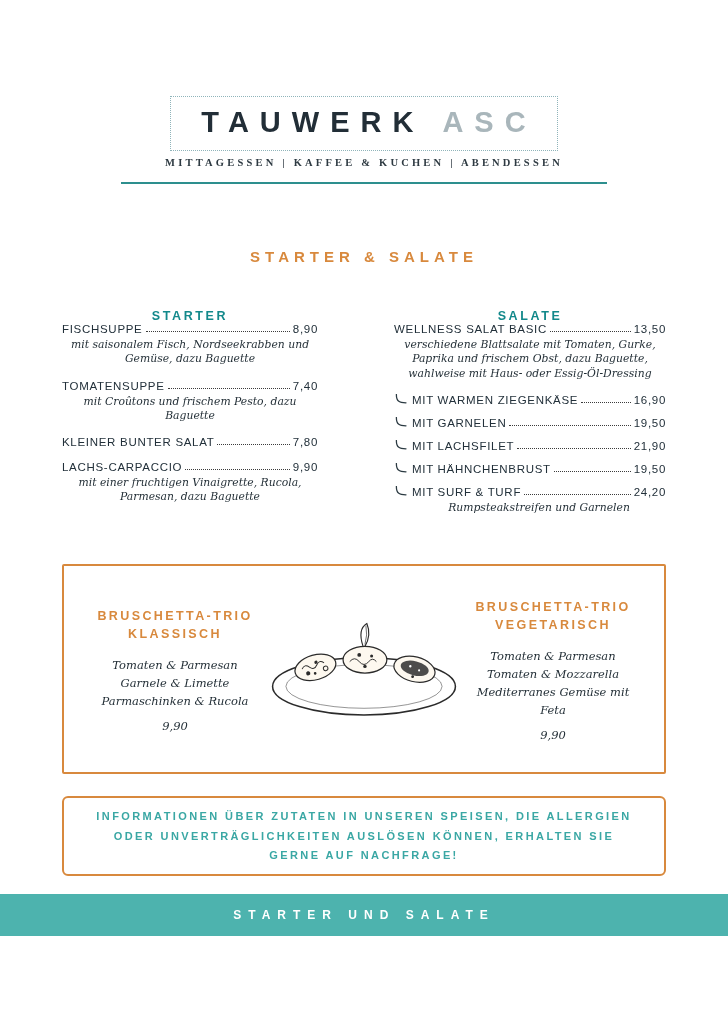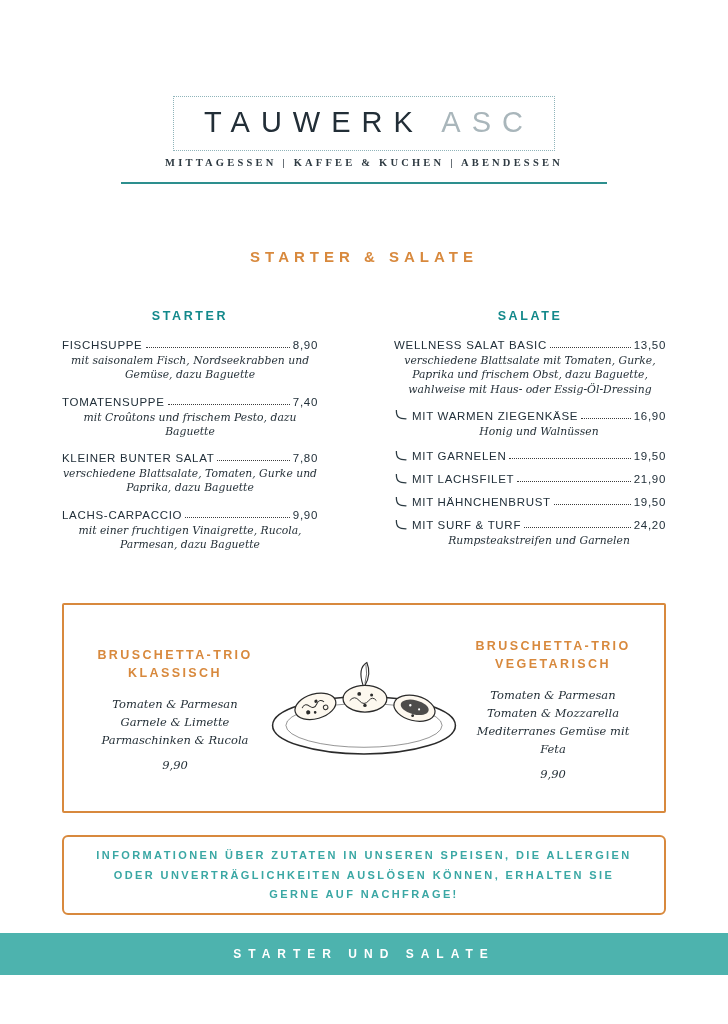--- a/index.html
+++ b/index.html
@@ -8,41 +8,41 @@
     width: 728px; height: 1024px; margin: 0 auto; position: relative;
     background: #ffffff; overflow: hidden;
     font-family: "Liberation Sans", sans-serif; color: #22303a;
   }
 
   
   .header { text-align: center; padding-top: 96px; }
   .logo-box {
     display: inline-block; border: 1px dotted #8fb4ba; padding: 9px 20px 11px 30px;
   }
-  .logo { font-size: 29px; letter-spacing: 11px; font-weight: 400; color: #222e37; white-space: nowrap; }
+  .logo { font-size: 29px; letter-spacing: 11px; font-weight: 700; color: #222e37; white-space: nowrap; }
   .logo .asc { color: #a9b6bb; }
   .tagline {
     margin-top: 6px; font-family: Liberation Serif, serif;
     font-size: 10.5px; letter-spacing: 3.2px; color: #2e3a42; font-weight: 600;
   }
   .rule { width: 486px; height: 2px; background: #2d8f8e; margin: 14px auto 0; }
 
   
   .section-title {
     margin-top: 64px; text-align: center; color: #d8893d;
     font-size: 15px; letter-spacing: 5px; font-weight: 600;
   }
 
   
   .columns { display: flex; justify-content: space-between; padding: 0 62px; margin-top: 44px; }
   .col-left  { width: 256px; }
   .col-right { width: 272px; }
   .col-header {
     text-align: center; color: #13898b; font-size: 12.5px;
-    letter-spacing: 2.6px; font-weight: 700; margin-bottom: 16px;
+    letter-spacing: 2.6px; font-weight: 700; 
   }
   .item { margin-bottom: 13px; }
   .item-row { display: flex; align-items: baseline; font-size: 11.5px; letter-spacing: 0.7px; font-weight: 500; }
   .leader { flex: 1; border-bottom: 1.6px dotted #3c3c3c; align-self: flex-end; margin: 0 3px 3px 3px; min-width: 12px; }
   .item-price { white-space: nowrap; }
   .item-desc {
     font-family: "DejaVu Serif", "Liberation Serif", serif; font-style: italic;
     font-size: 10.8px; line-height: 1.32; margin-top: 3px; color: #1f2b33;
     font-weight: 500;
     text-align: center;
@@ -124,21 +124,20 @@
         </div>
         <div class="item-desc">mit Croûtons und frischem Pesto, dazu Baguette</div>
       </div>
 
       <div class="item">
         <div class="item-row">
           <span class="item-name">KLEINER BUNTER SALAT</span>
           <span class="leader"></span>
           <span class="item-price">7,80</span>
         </div>
-        <div class="item-desc">verschiedene Blattsalate, Tomaten, Gurke und Paprika, dazu Baguette</div>
       </div>
 
       <div class="item">
         <div class="item-row">
           <span class="item-name">LACHS-CARPACCIO</span>
           <span class="leader"></span>
           <span class="item-price">9,90</span>
         </div>
         <div class="item-desc">mit einer fruchtigen Vinaigrette, Rucola, Parmesan, dazu Baguette</div>
       </div>
@@ -158,21 +157,20 @@
 
       <div class="sub-item">
         <div class="item-row">
           <svg class="arrow-icon" viewBox="0 0 14 12">
               <path d="M2.5 0.5 C2.5 7.5 5 9.6 13 9.6" fill="none" stroke="#2b3a42" stroke-width="1.4" stroke-linecap="round"></path>
             </svg>
           <span class="item-name">MIT WARMEN ZIEGENKÄSE</span>
           <span class="leader"></span>
           <span class="item-price">16,90</span>
         </div>
-        <div class="item-desc indent-desc">Honig und Walnüssen</div>
       </div>
 
       <div class="sub-item">
         <div class="item-row">
           <svg class="arrow-icon" viewBox="0 0 14 12">
               <path d="M2.5 0.5 C2.5 7.5 5 9.6 13 9.6" fill="none" stroke="#2b3a42" stroke-width="1.4" stroke-linecap="round"></path>
             </svg>
           <span class="item-name">MIT GARNELEN</span>
           <span class="leader"></span>
           <span class="item-price">19,50</span>

